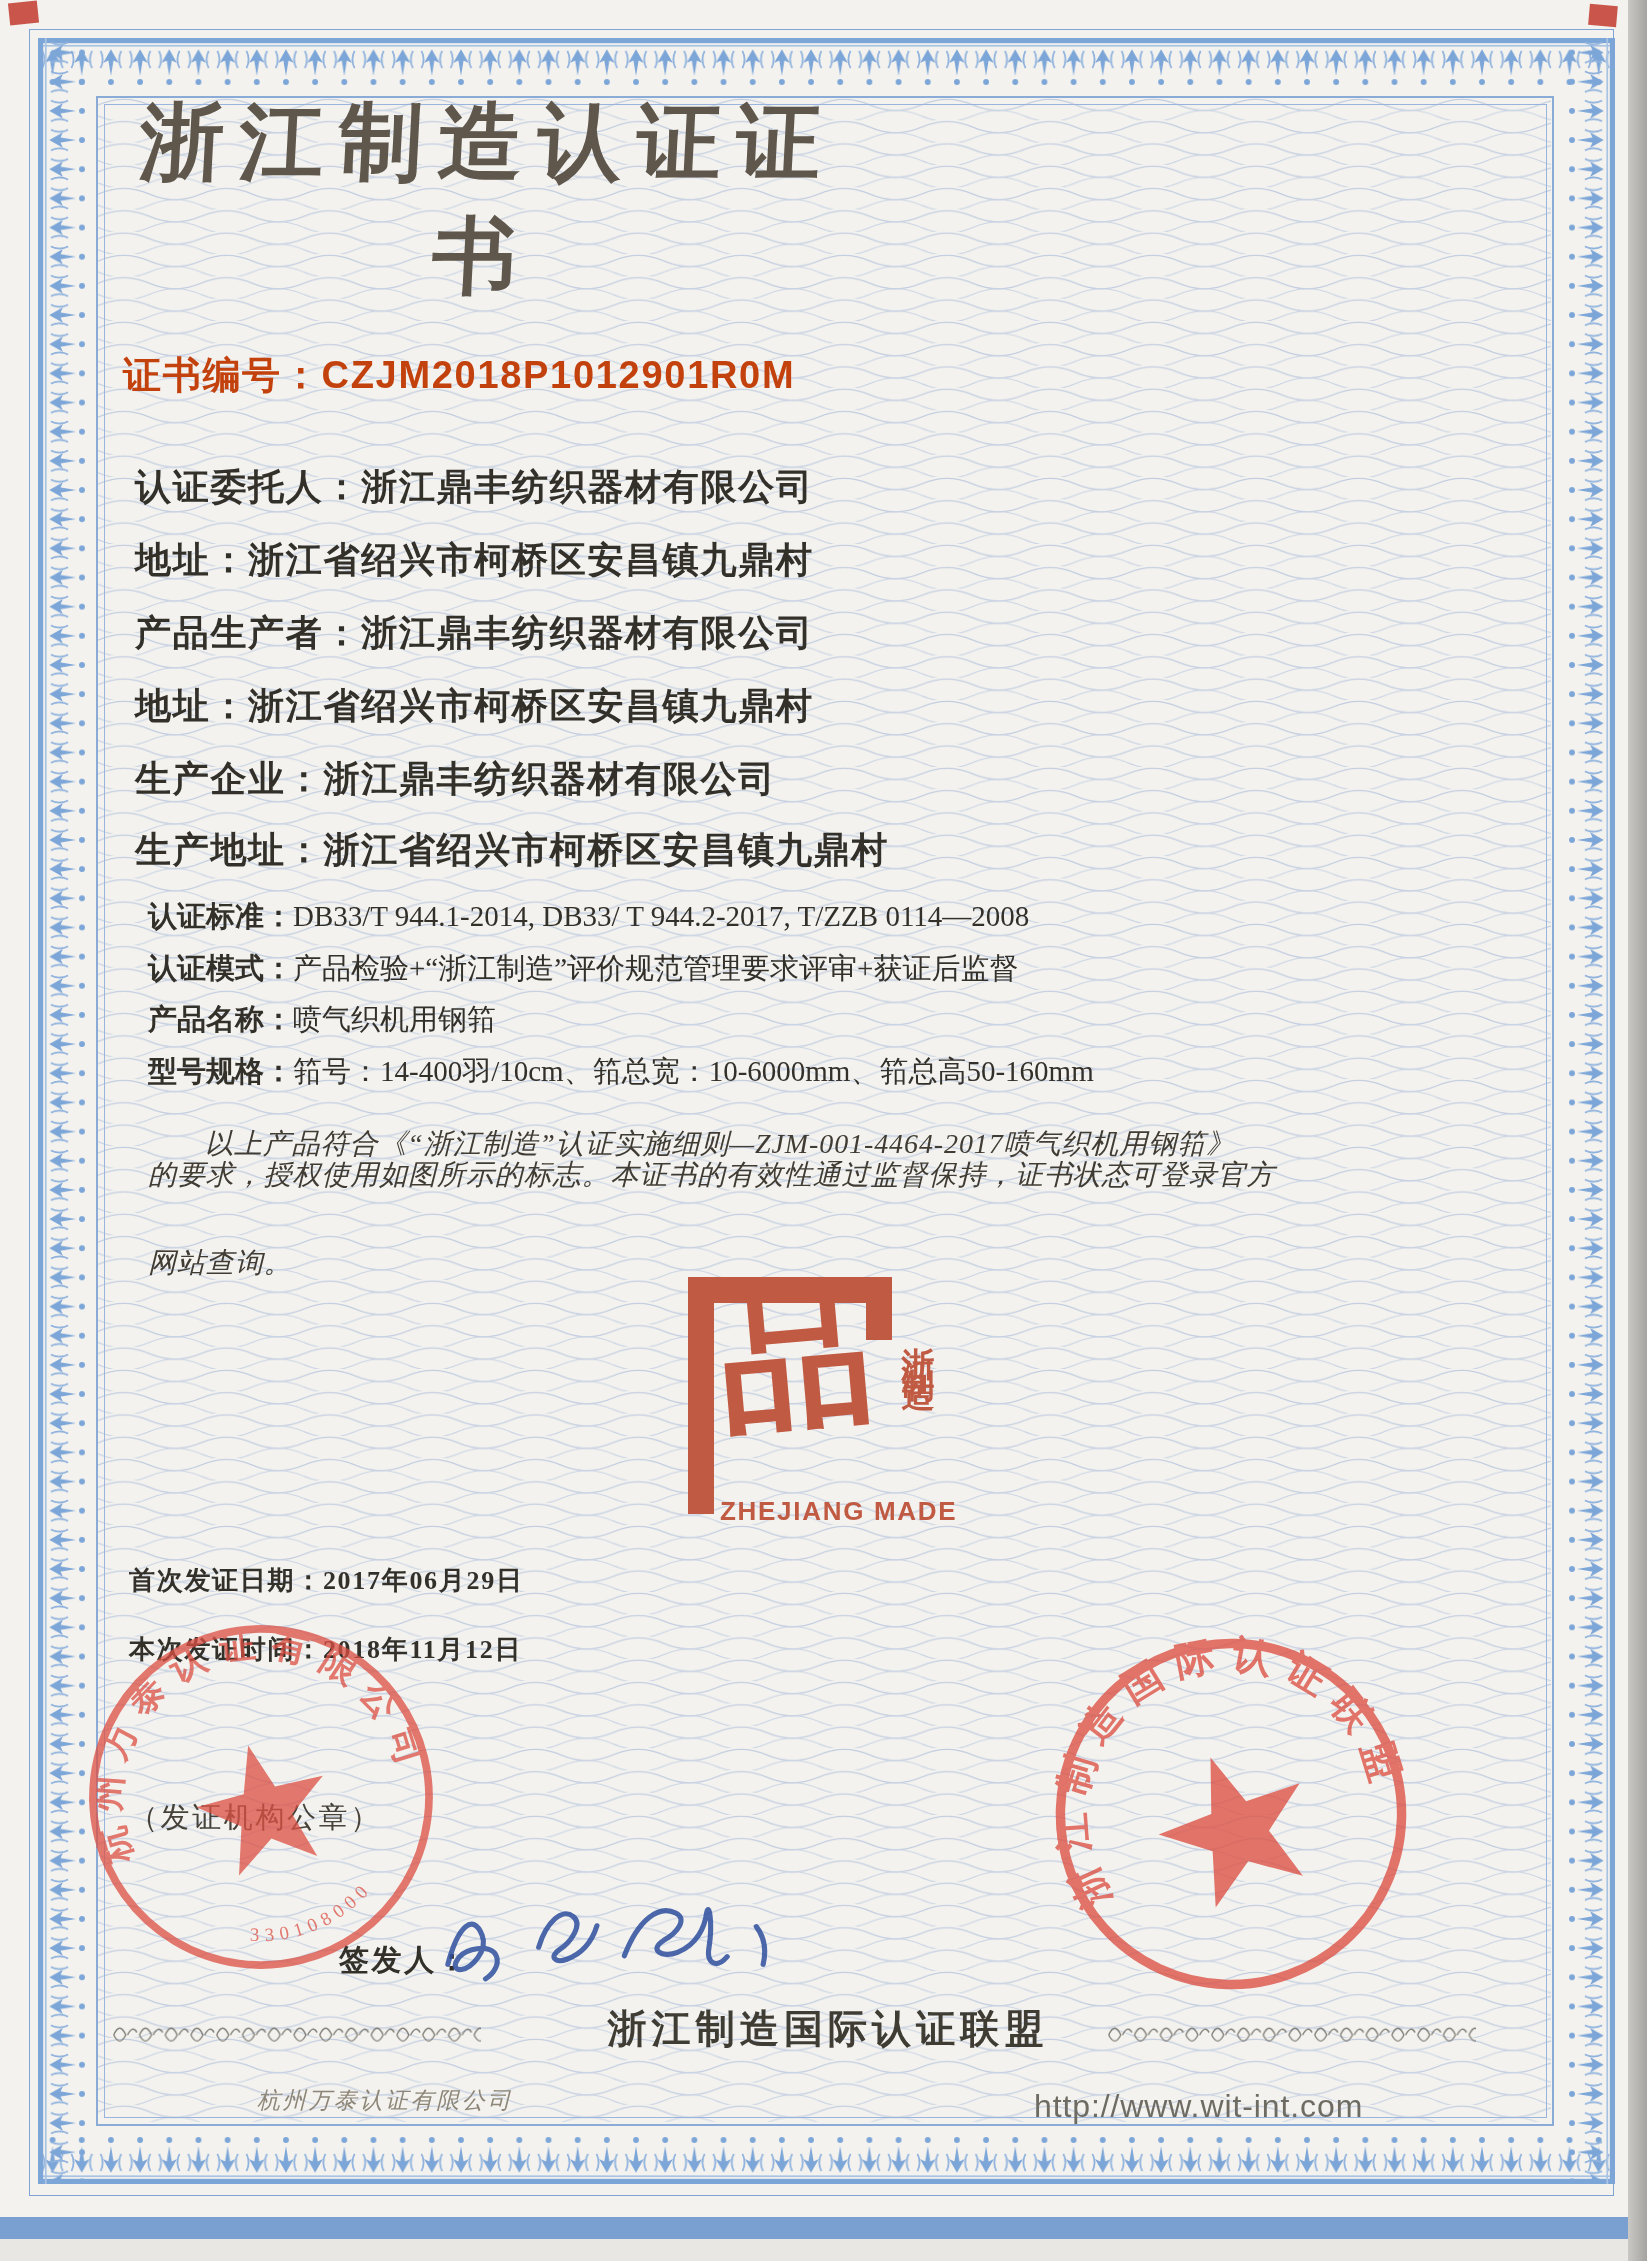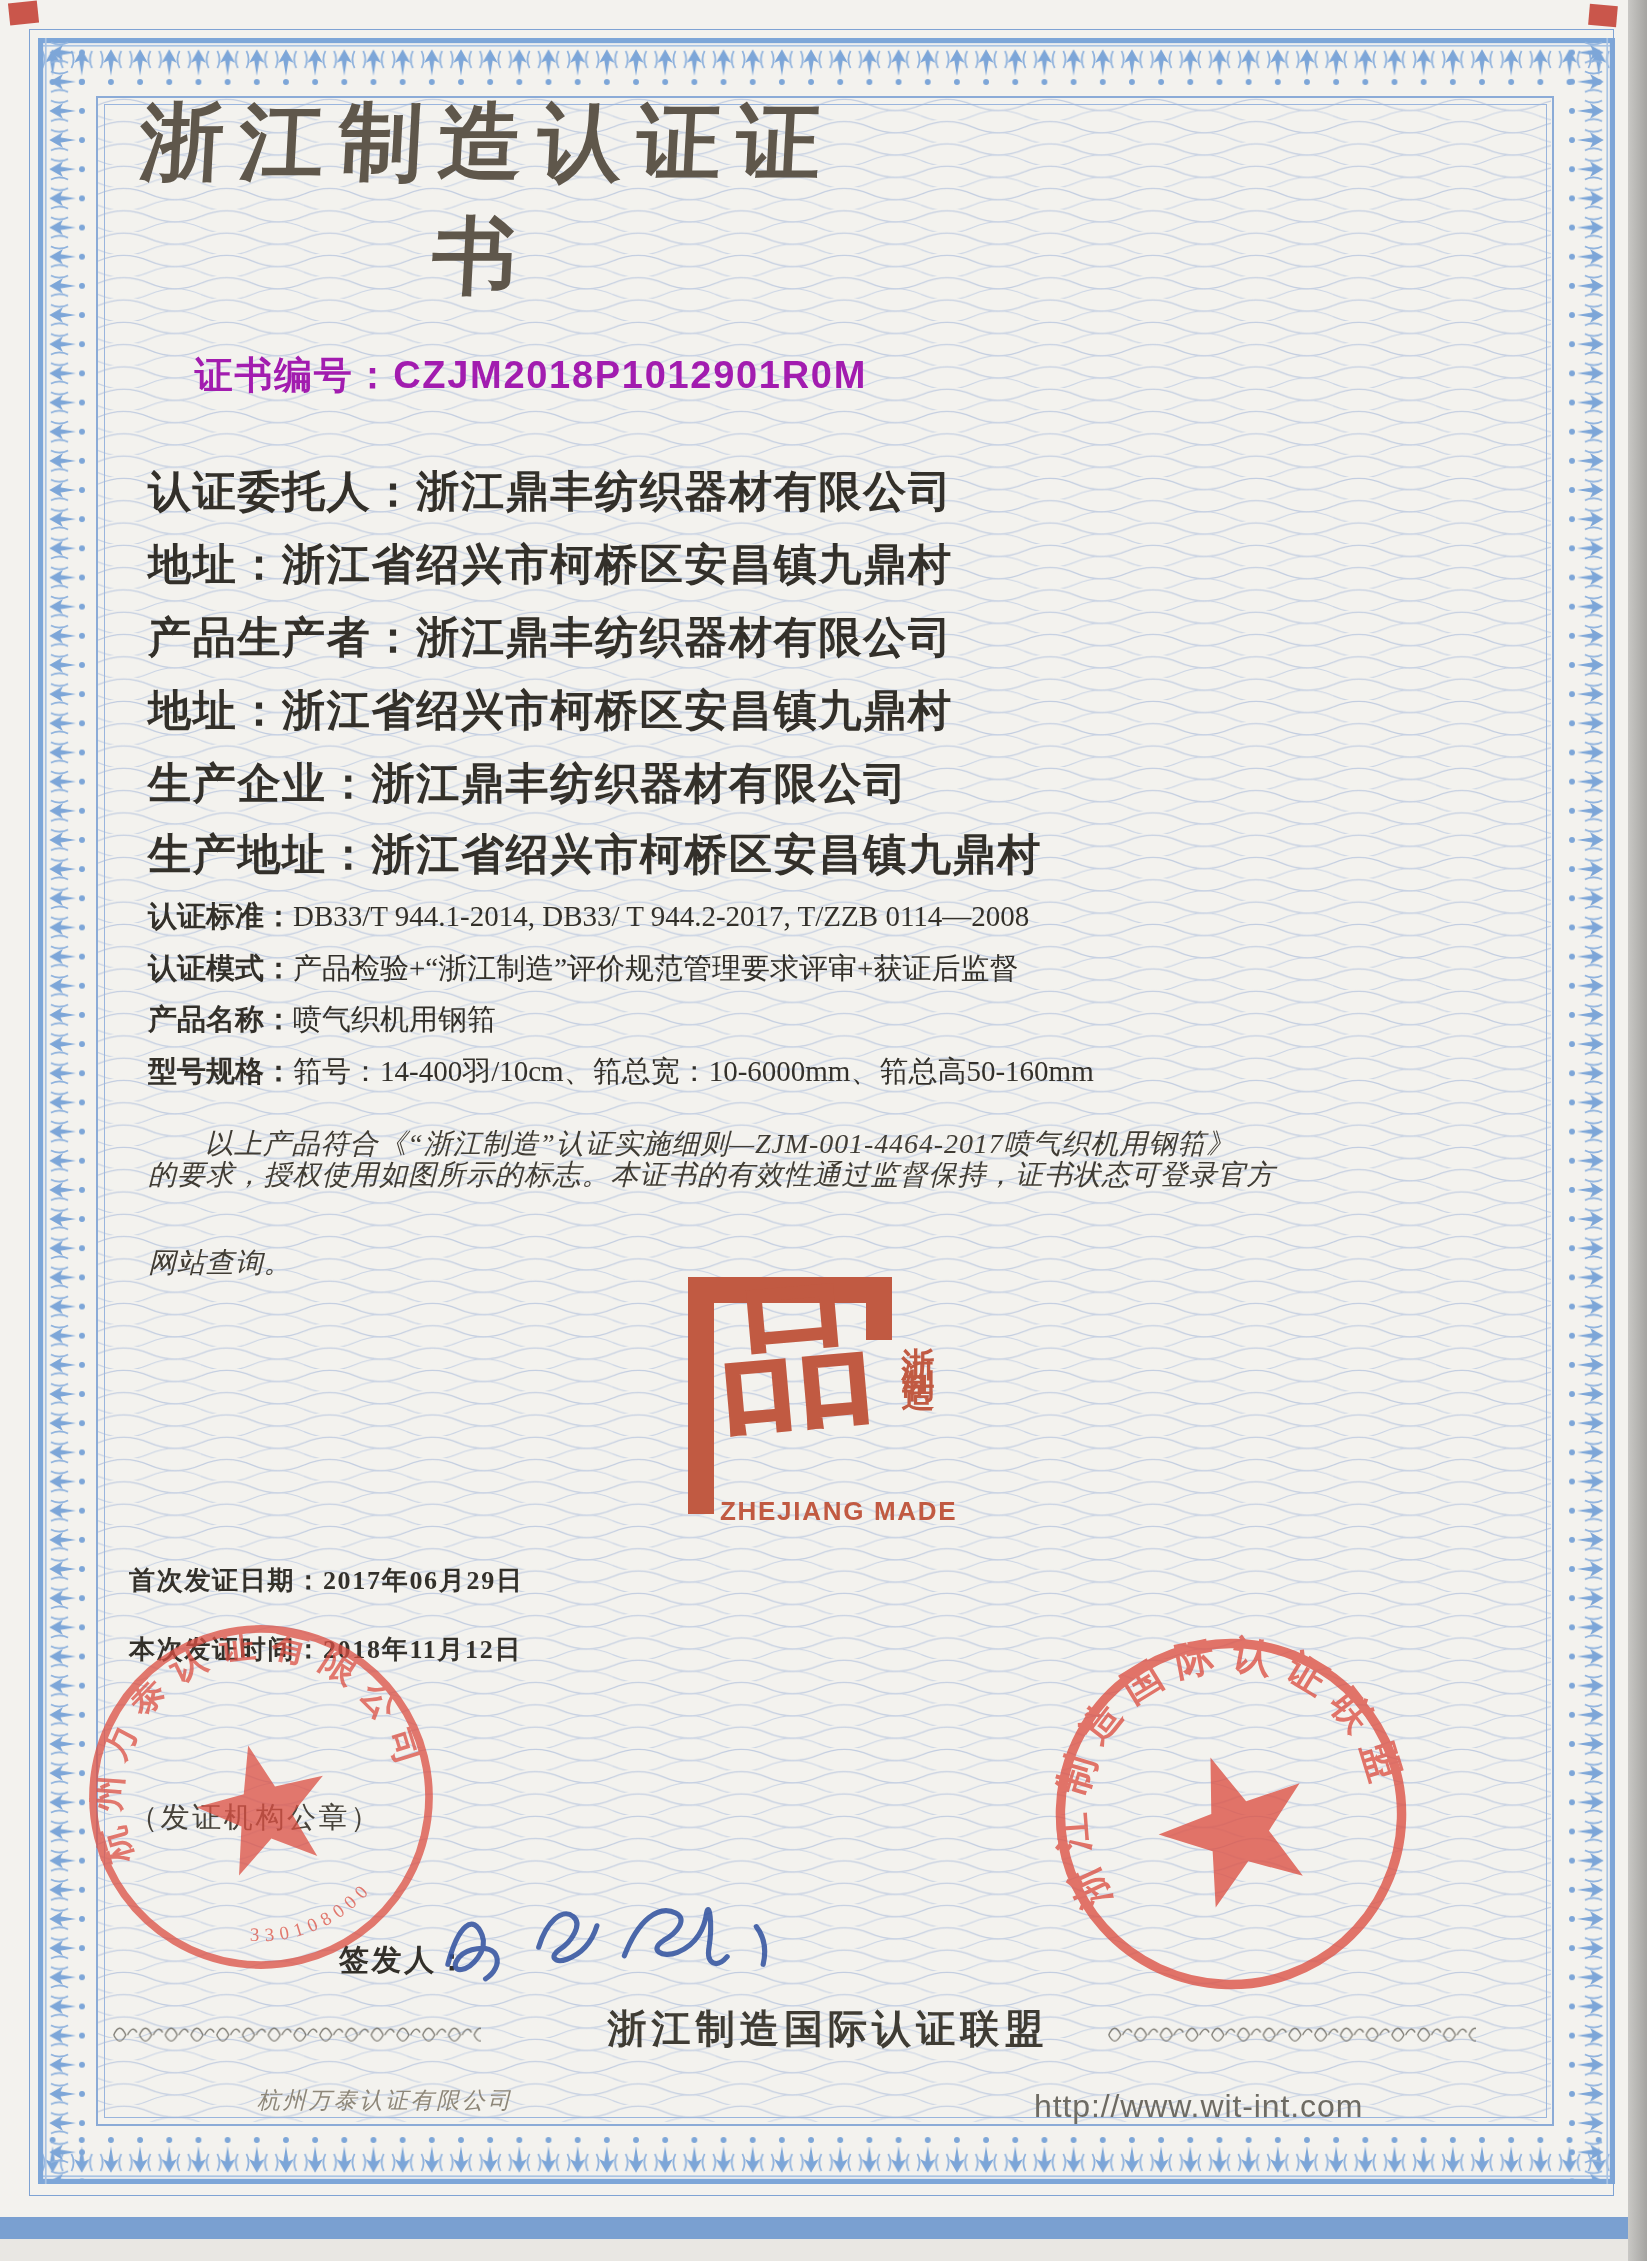--- a/index.html
+++ b/index.html
@@ -16,23 +16,23 @@
   .frame-line1{left:96px;top:96px;width:1458px;height:2030px;border:2.6px solid #7fa3d4;box-sizing:border-box;opacity:.9;}
   .frame-line2{left:104px;top:104px;width:1443px;height:2014px;border:0.9px solid #9ab5dd;box-sizing:border-box;}
   .band{overflow:hidden;}
   .band-bottom svg{transform:scaleY(-1);}
   
   .waves{left:98px;top:98px;width:1453px;height:2024px;opacity:.8;}
   
   .content{position:absolute;inset:0;z-index:3;}
   .title{left:116px;top:86px;width:738px;text-align:center;font-size:84px;font-weight:700;
          letter-spacing:15.4px;color:#5f574b;transform:skewX(-3deg);}
-  .certno{left:129px;top:350px;width:738px;text-align:right;font-size:38px;color:#a21caf;
+  .certno{left:123px;top:350px;width:738px;text-align:left;font-size:38px;color:#c2410c;
           font-family:"Liberation Sans","DejaVu Sans",sans-serif;font-weight:600;letter-spacing:1.7px;}
-  .frow{left:148px;width:1287px;height:51px;font-size:43px;font-weight:700;letter-spacing:1.7px;color:#33302a;}
+  .frow{left:135px;width:1287px;height:51px;font-size:36px;font-weight:700;letter-spacing:1.7px;color:#33302a;}
   .srow{left:148px;width:1287px;height:45px;font-size:29px;color:#33302a;}
   .srow .lbl{font-weight:700;}
   .stmt{left:148px;width:1192px;font-size:28px;font-style:italic;color:#403c34;letter-spacing:0.9px;}
   .stmt.indent{text-indent:57px;}
   .drow{left:129px;width:772px;font-size:26px;font-weight:700;letter-spacing:1.7px;color:#33302a;}
   .sealnote{left:129px;top:1798px;font-size:29px;color:#46423a;letter-spacing:2.6px;}
   .issuer{left:339px;top:1940px;font-size:30px;font-weight:700;letter-spacing:2.6px;color:#33302a;}
   .alliance{left:549px;top:2002px;width:558px;text-align:center;font-size:39px;font-weight:700;
             letter-spacing:5.1px;color:#3f3c34;}
   .footer-co{left:257px;top:2085px;font-size:23px;letter-spacing:2.6px;color:#8d8678;font-style:italic;}

